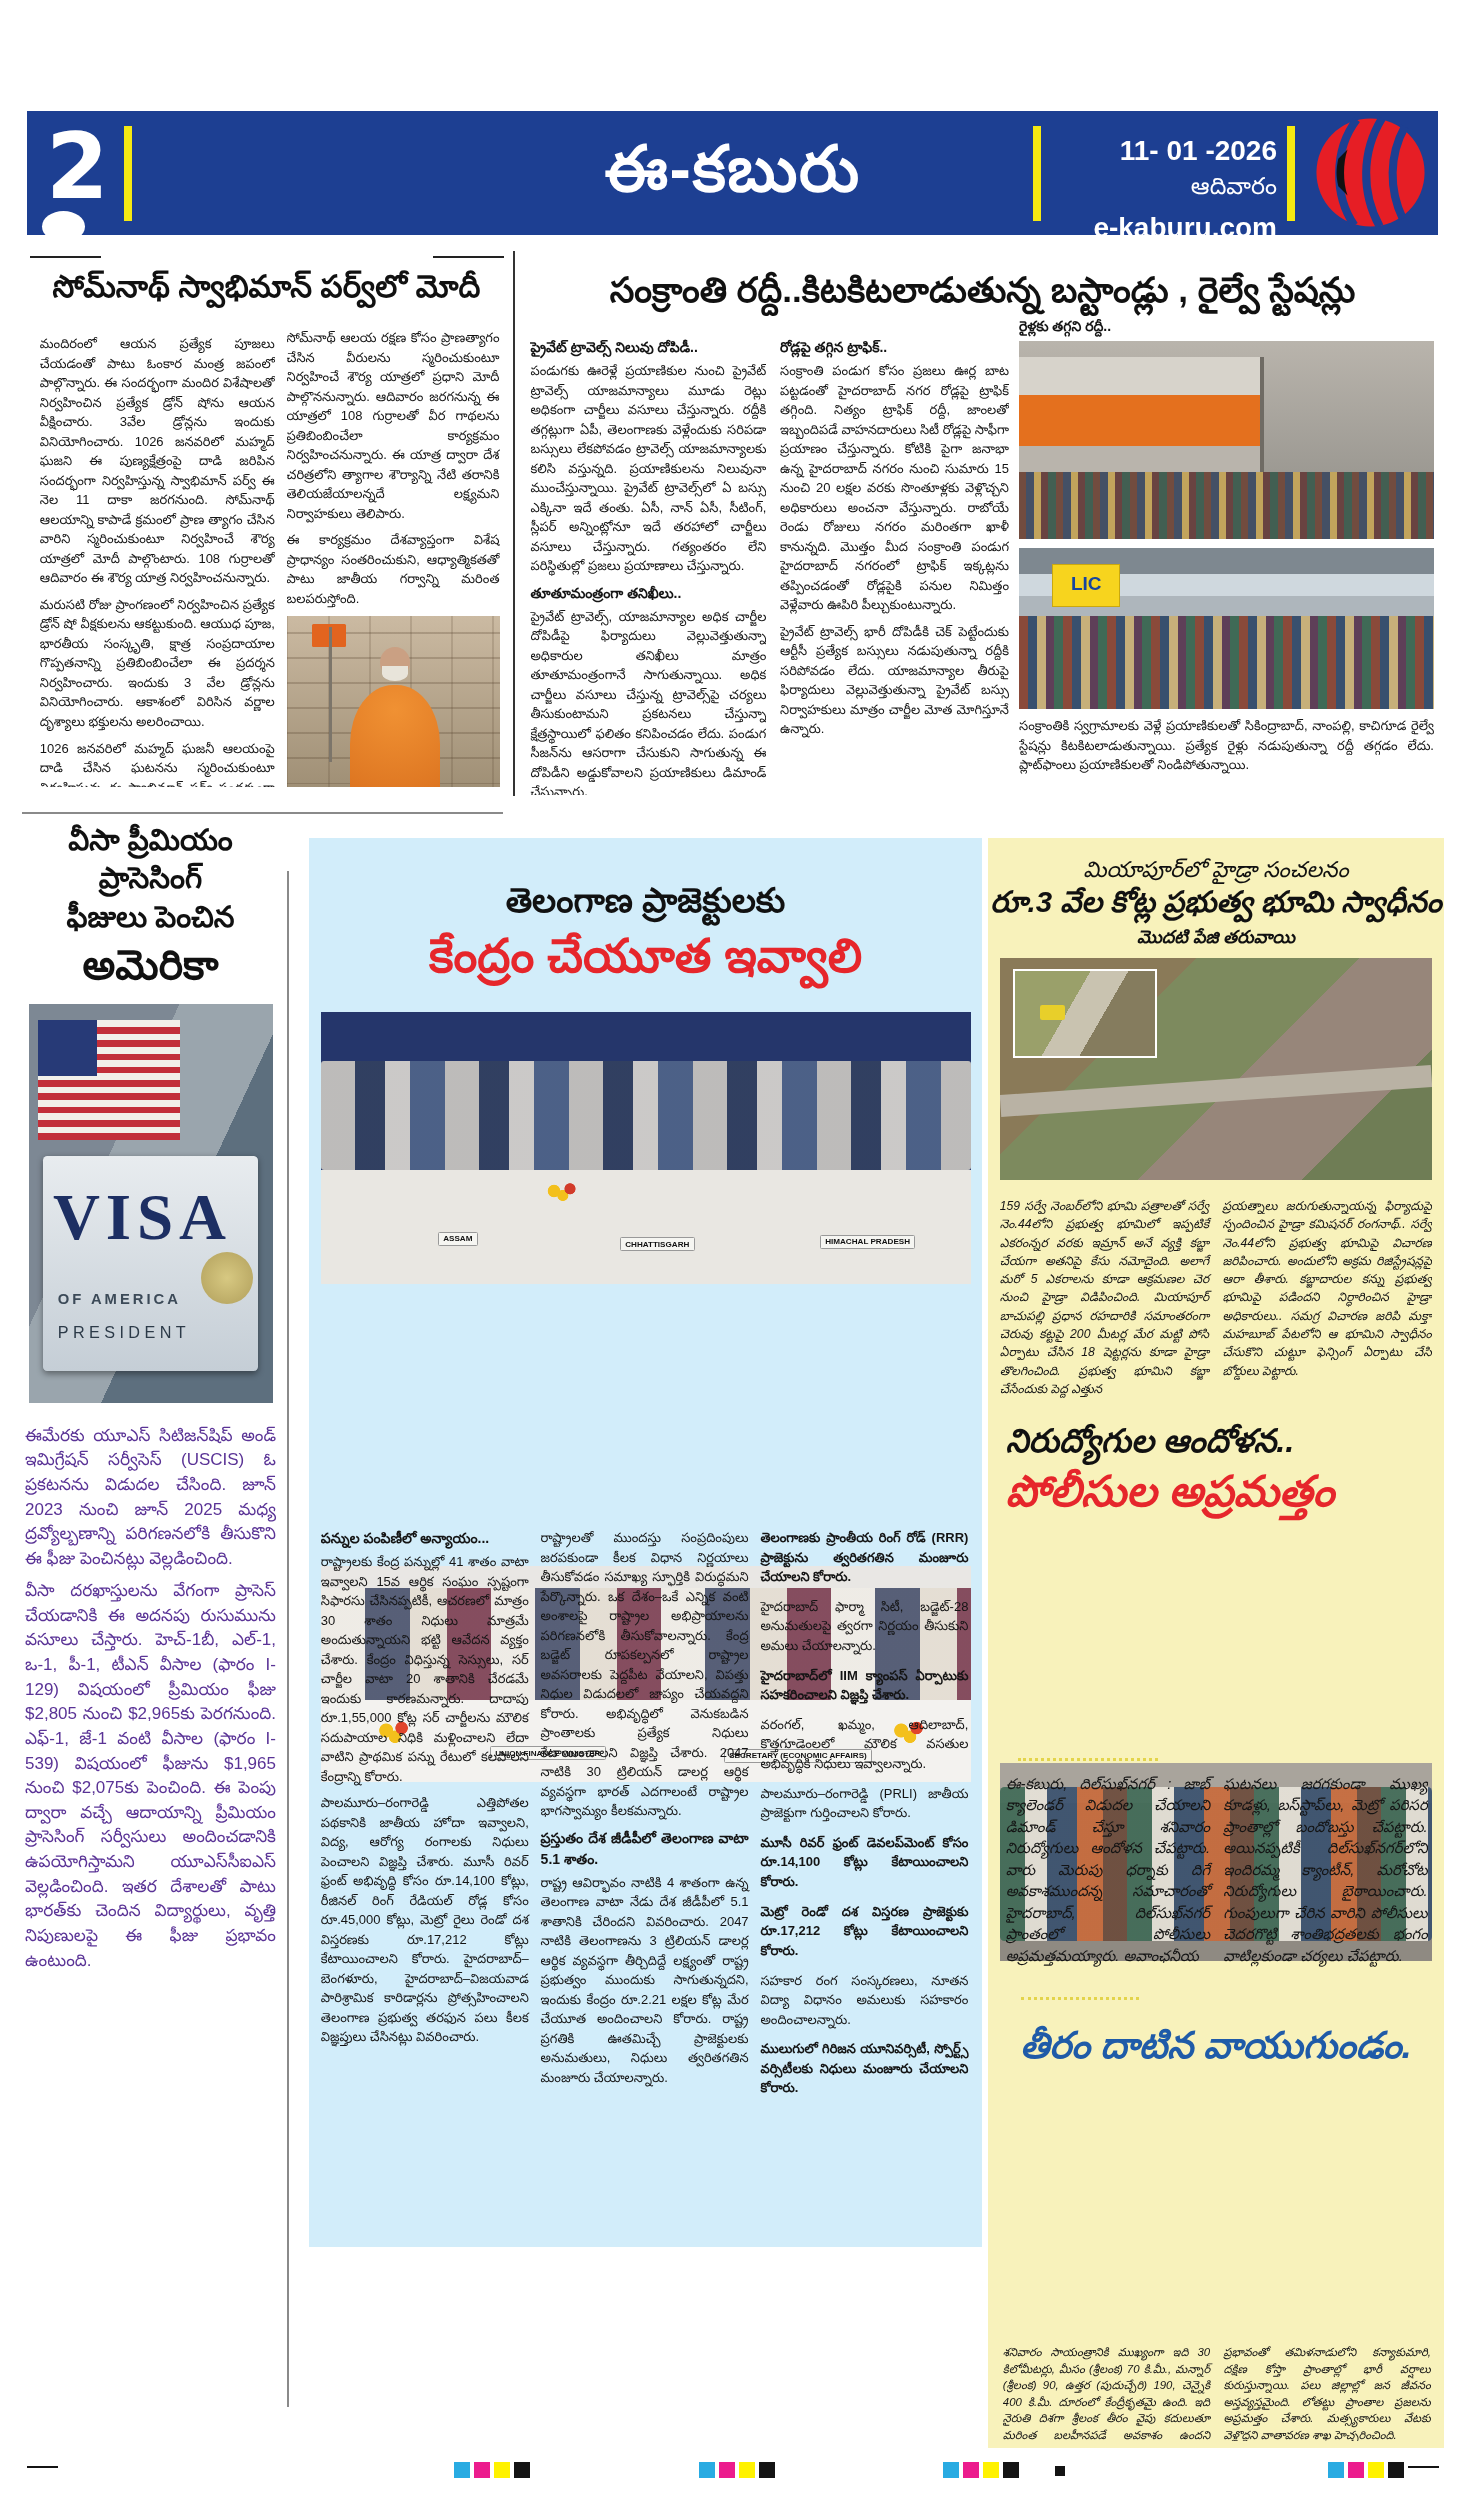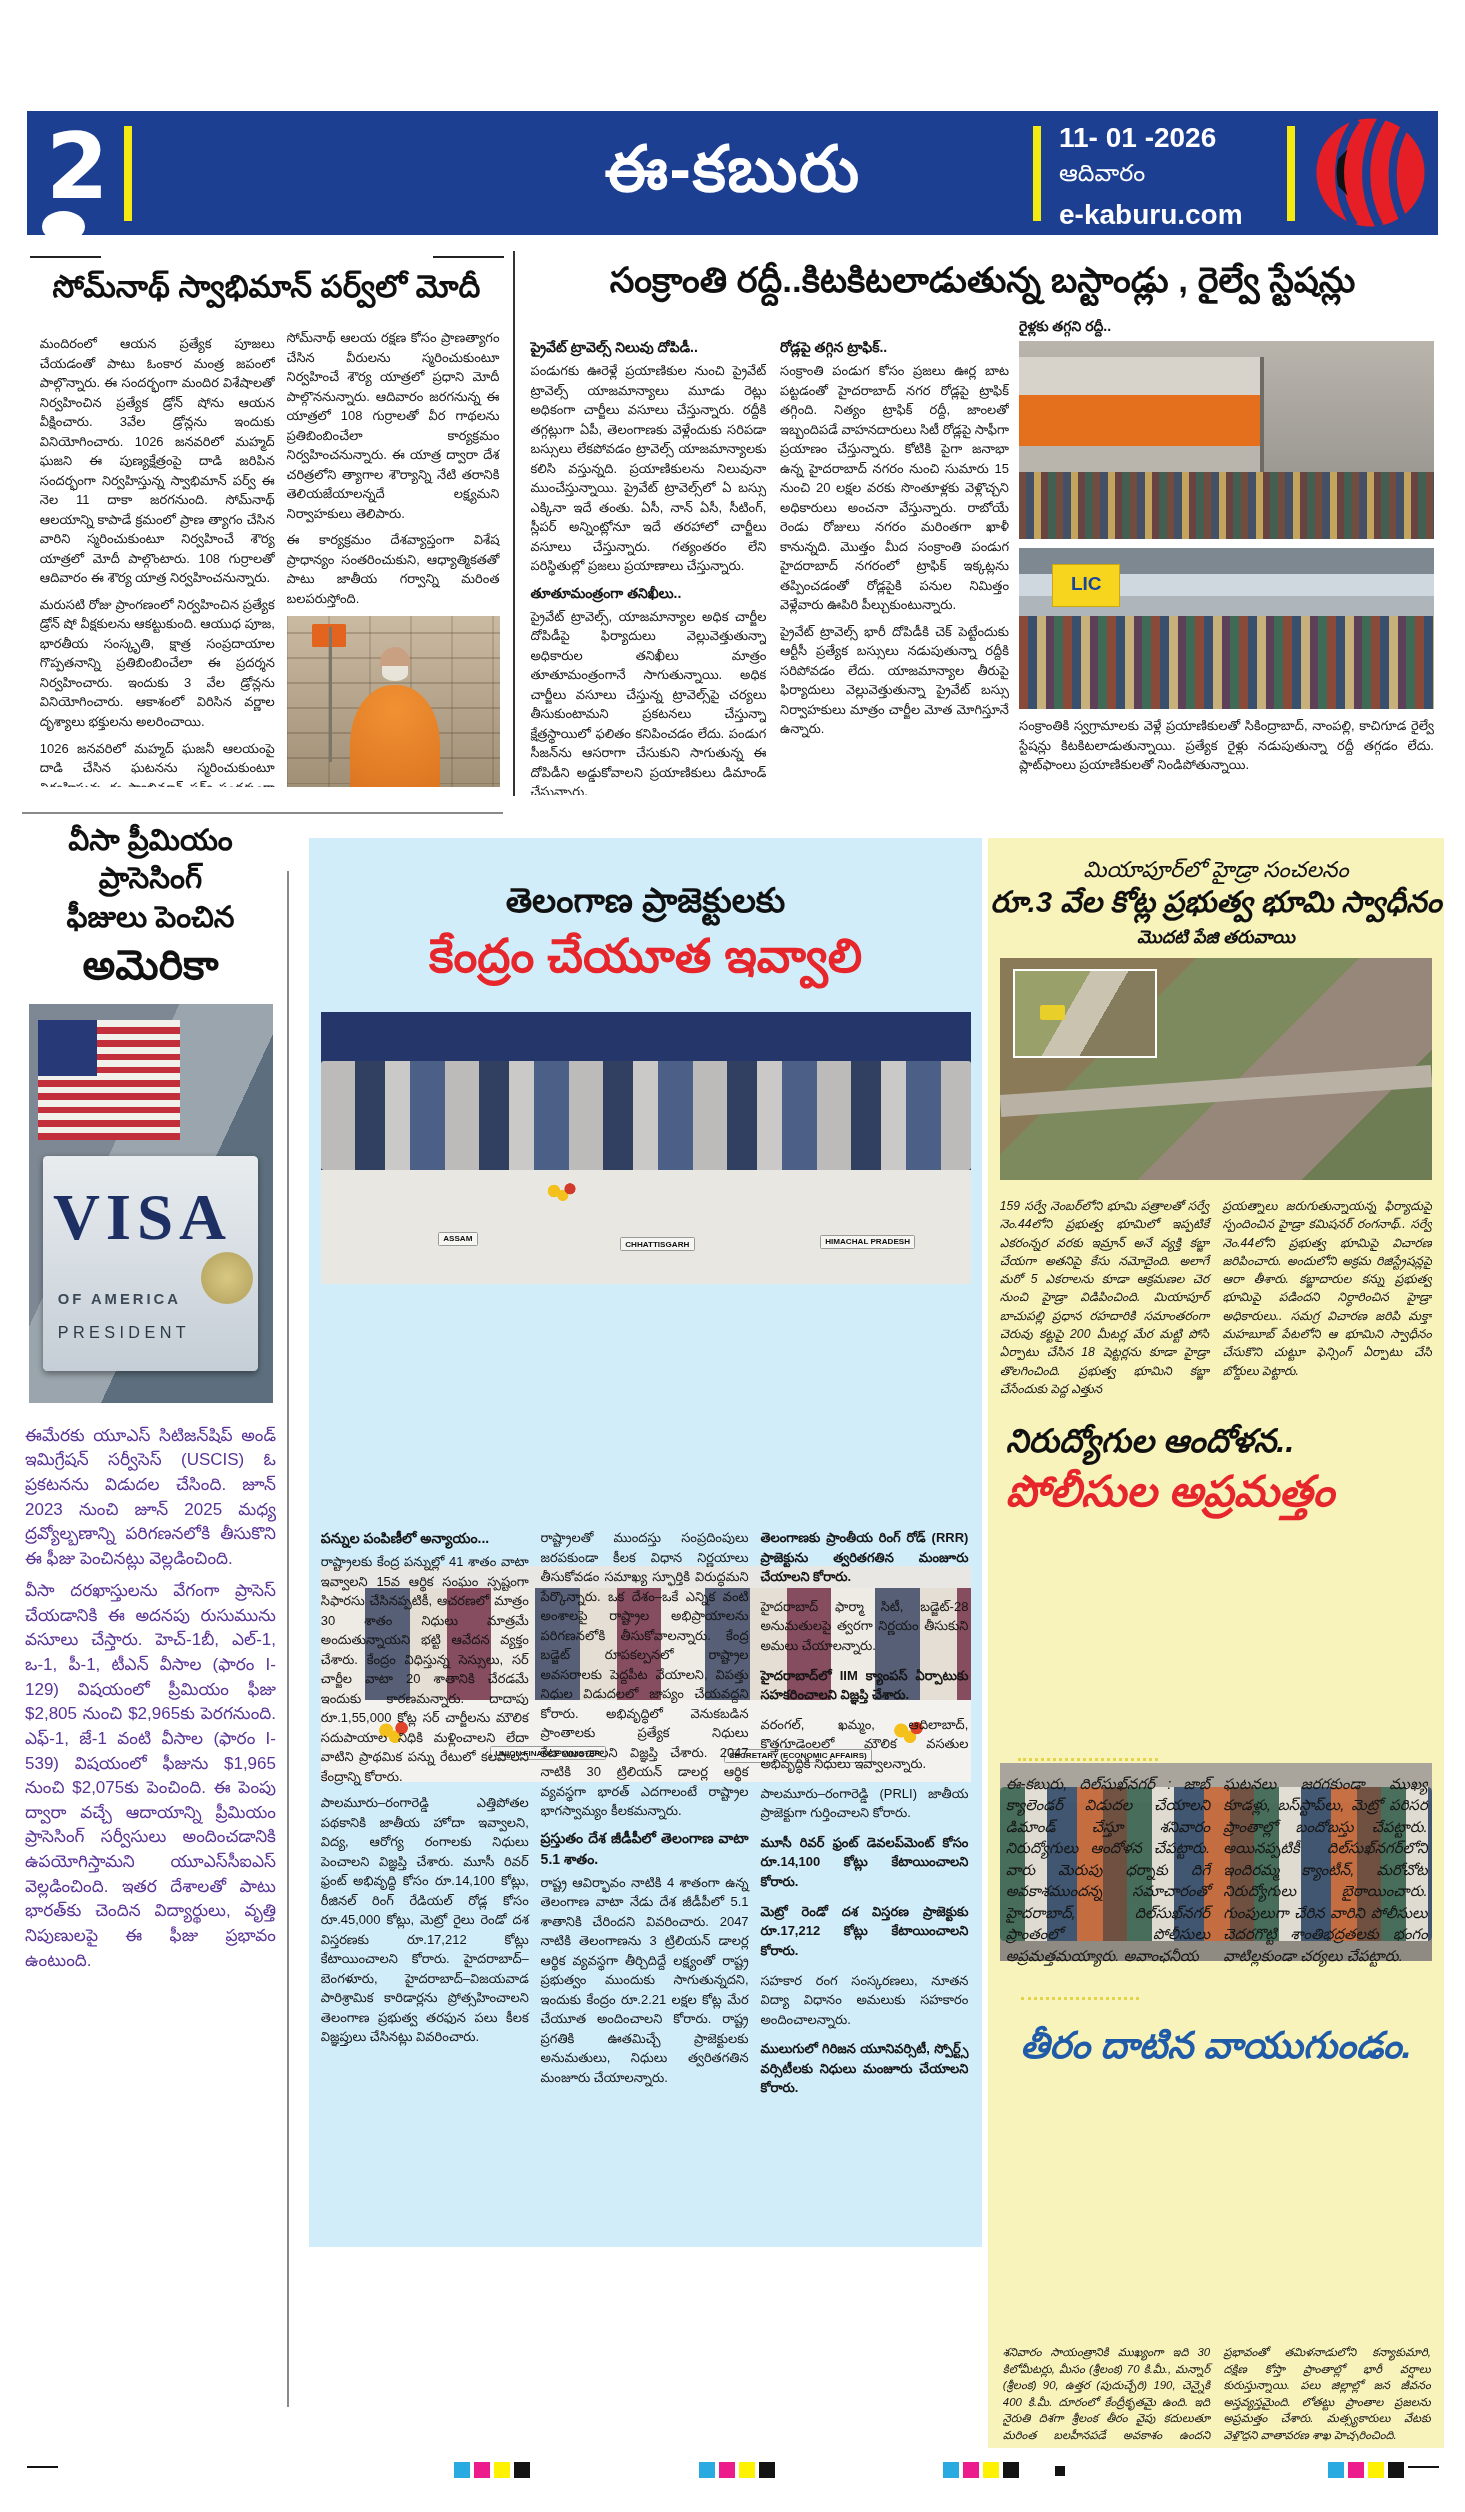--- a/index.html
+++ b/index.html
@@ -10,21 +10,21 @@
   .ov{overflow:hidden;}
   p{margin:0 0 7.4px;}
 
   
   .masthead{left:27px;top:111px;width:1411px;height:124px;background:#1d3f92;}
   .hdr-egg{left:14.8px;bottom:-7.4px;width:43px;height:31px;background:#fff;border-radius:50%;}
   .pageno{left:19px;top:5.9px;font-size:90px;font-weight:bold;color:#fff;line-height:1.1;
           font-family:"DejaVu Sans","Liberation Sans",sans-serif;}
   .ybar{width:8.1px;background:#f5e912;top:14.8px;height:95px;}
   .hdr-title{left:0;right:0;top:20.7px;text-align:center;color:#fff;font-weight:bold;font-size:64px;letter-spacing:1.5px;}
-  .hdr-date{left:1032px;width:218px;top:11px;color:#fff;text-align:left;}
+  .hdr-date{left:1032px;width:218px;top:24px;color:#fff;text-align:right;}
   .hdr-date .d1{font-size:28px;font-weight:bold;}
   .hdr-date .d2{font-size:23.6px;margin-top:5.9px;}
   .hdr-date .d3{font-size:28px;font-weight:bold;margin-top:7.4px;}
   .hdr-logo{left:1286px;top:4.4px;width:115px;height:115px;}
 
   
   .hl-black{font-weight:bold;color:#111;text-align:center;}
   .body17{font-size:13px;line-height:1.5;}
   .subhead{font-weight:bold;font-size:14px;margin:0 0 3px;}
   .rule{background:#222;}
@@ -157,21 +157,21 @@
         <div class="robe"></div>
         <div class="head"></div>
         <div class="beard"></div>
       </div>
     </div>
   </div>
 
   <div class="abs" style="left:513px;top:251px;width:1.5px;height:545px;background:#333;"></div>
 
   <div class="abs ov" style="left:526px;top:260px;width:913px;height:539px;">
-    <div class="hl-black" style="font-size:35px;margin-top:0;">సంక్రాంతి రద్దీ..కిటకిటలాడుతున్న బస్టాండ్లు , రైల్వే స్టేషన్లు</div>
+    <div class="hl-black" style="font-size:35px;margin-top:10px;">సంక్రాంతి రద్దీ..కిటకిటలాడుతున్న బస్టాండ్లు , రైల్వే స్టేషన్లు</div>
     <div class="abs tj body17 ov" style="left:4.4px;top:77px;width:236px;height:458px;">
       <div class="subhead">ప్రైవేట్ ట్రావెల్స్ నిలువు దోపిడీ..</div>
       <p>పండుగకు ఊరెళ్లే ప్రయాణికుల నుంచి ప్రైవేట్ ట్రావెల్స్ యాజమాన్యాలు మూడు రెట్లు అధికంగా చార్జీలు వసూలు చేస్తున్నారు. రద్దీకి తగ్గట్లుగా ఏపీ, తెలంగాణకు వెళ్లేందుకు సరిపడా బస్సులు లేకపోవడం ట్రావెల్స్ యాజమాన్యాలకు కలిసి వస్తున్నది. ప్రయాణికులను నిలువునా ముంచేస్తున్నాయి. ప్రైవేట్ ట్రావెల్స్‌లో ఏ బస్సు ఎక్కినా ఇదే తంతు. ఏసీ, నాన్ ఏసీ, సీటింగ్, స్లీపర్ అన్నింట్లోనూ ఇదే తరహాలో చార్జీలు వసూలు చేస్తున్నారు. గత్యంతరం లేని పరిస్థితుల్లో ప్రజలు ప్రయాణాలు చేస్తున్నారు.</p>
       <div class="subhead">తూతూమంత్రంగా తనిఖీలు..</div>
       <p>ప్రైవేట్ ట్రావెల్స్, యాజమాన్యాల అధిక చార్జీల దోపిడీపై ఫిర్యాదులు వెల్లువెత్తుతున్నా అధికారుల తనిఖీలు మాత్రం తూతూమంత్రంగానే సాగుతున్నాయి. అధిక చార్జీలు వసూలు చేస్తున్న ట్రావెల్స్‌పై చర్యలు తీసుకుంటామని ప్రకటనలు చేస్తున్నా క్షేత్రస్థాయిలో ఫలితం కనిపించడం లేదు. పండుగ సీజన్‌ను ఆసరాగా చేసుకుని సాగుతున్న ఈ దోపిడీని అడ్డుకోవాలని ప్రయాణికులు డిమాండ్ చేస్తున్నారు.</p>
     </div>
     <div class="abs tj body17 ov" style="left:254px;top:77px;width:229px;height:458px;">
       <div class="subhead">రోడ్లపై తగ్గిన ట్రాఫిక్..</div>
       <p>సంక్రాంతి పండుగ కోసం ప్రజలు ఊర్ల బాట పట్టడంతో హైదరాబాద్ నగర రోడ్లపై ట్రాఫిక్ తగ్గింది. నిత్యం ట్రాఫిక్ రద్దీ, జాంలతో ఇబ్బందిపడే వాహనదారులు సిటీ రోడ్లపై సాఫీగా ప్రయాణం చేస్తున్నారు. కోటికి పైగా జనాభా ఉన్న హైదరాబాద్ నగరం నుంచి సుమారు 15 నుంచి 20 లక్షల వరకు సొంతూళ్లకు వెళ్లొచ్చని అధికారులు అంచనా వేస్తున్నారు. రాబోయే రెండు రోజులు నగరం మరింతగా ఖాళీ కానున్నది. మొత్తం మీద సంక్రాంతి పండుగ హైదరాబాద్ నగరంలో ట్రాఫిక్ ఇక్కట్లను తప్పించడంతో రోడ్లపైకి పనుల నిమిత్తం వెళ్లేవారు ఊపిరి పీల్చుకుంటున్నారు.</p>
       <p>ప్రైవేట్ ట్రావెల్స్ భారీ దోపిడీకి చెక్ పెట్టేందుకు ఆర్టీసీ ప్రత్యేక బస్సులు నడుపుతున్నా రద్దీకి సరిపోవడం లేదు. యాజమాన్యాల తీరుపై ఫిర్యాదులు వెల్లువెత్తుతున్నా ప్రైవేట్ బస్సు నిర్వాహకులు మాత్రం చార్జీల మోత మోగిస్తూనే ఉన్నారు.</p>

